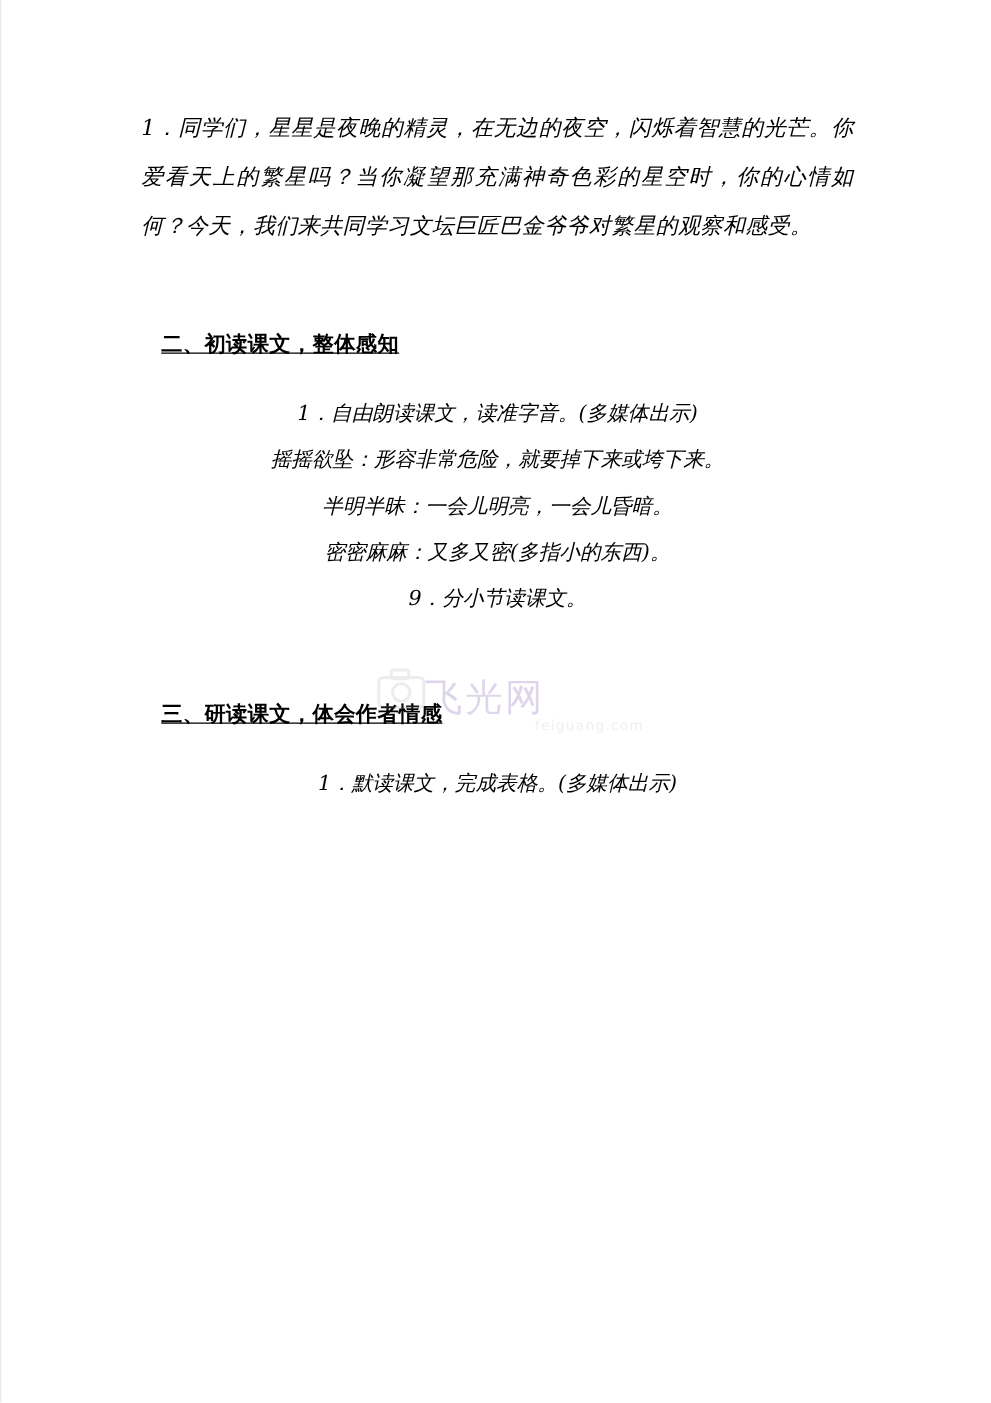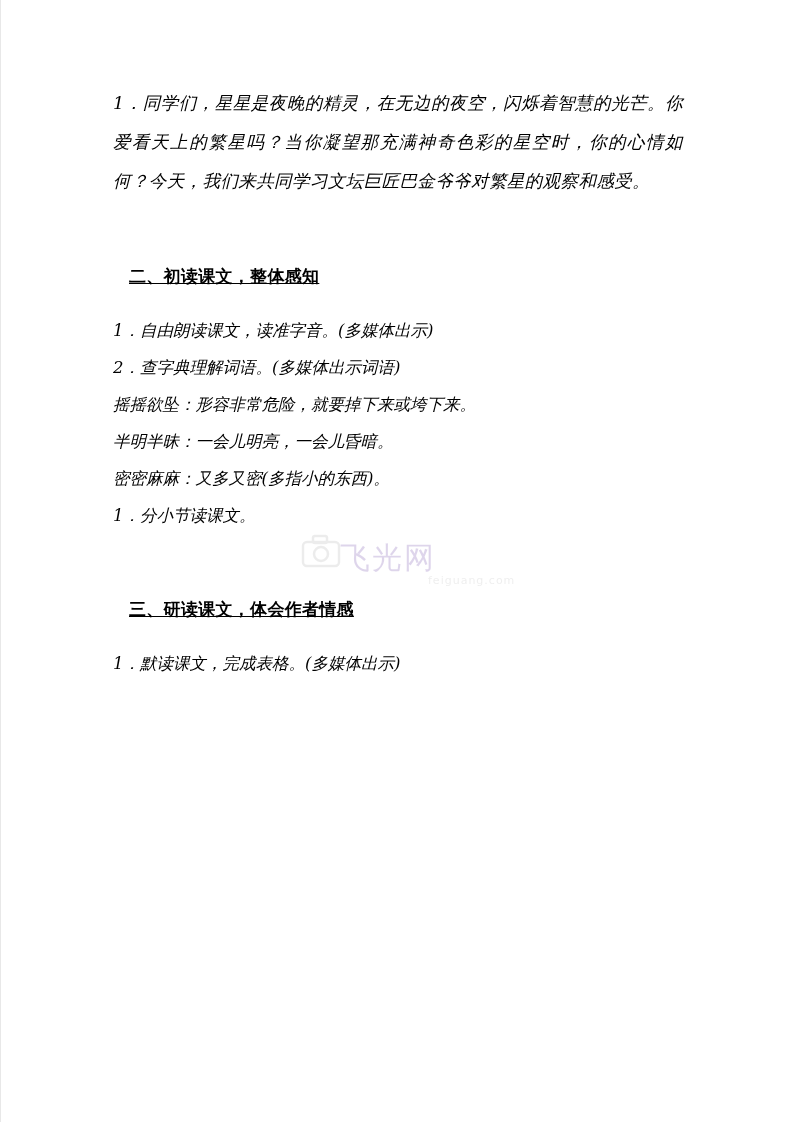--- a/index.html
+++ b/index.html
@@ -51,20 +51,21 @@
     margin: 16px;
     letter-spacing: 0.3px;
     text-decoration: underline;
   }
   .small {
     font-size: 16.5px;
     line-height: 37px;
     font-family: "DejaVu Serif", serif;
     font-style: italic;
     margin: 0;
+    text-align: center;
   }
   .gap-lg { height: 40px; }
 
   
   .watermark {
     position: absolute;
     left: 300px;
     top: 500px;
     width: 240px;
     height: 110px;
@@ -116,25 +117,24 @@
   <div class="content">
 
     <p class="para kai">1．同学们，星星是夜晚的精灵，在无边的夜空，闪烁着智慧的光芒。你爱看天上的繁星吗？当你凝望那充满神奇色彩的星空时，你的心情如何？今天，我们来共同学习文坛巨匠巴金爷爷对繁星的观察和感受。</p>
 
 
     <div class="gap-lg"></div>
 
     <p class="heading">二、初读课文，整体感知</p>
 
     <p class="small">1．自由朗读课文，读准字音。(多媒体出示)</p>
-    <p class="small">2．查字典理解词语。(多媒体出示词语)</p>
     <p class="small">摇摇欲坠：形容非常危险，就要掉下来或垮下来。</p>
     <p class="small">半明半昧：一会儿明亮，一会儿昏暗。</p>
     <p class="small">密密麻麻：又多又密(多指小的东西)。</p>
-    <p class="small">1．分小节读课文。</p>
+    <p class="small">9．分小节读课文。</p>
 
     <div class="gap-lg"></div>
 
     <p class="heading">三、研读课文，体会作者情感</p>
 
     <p class="small">1．默读课文，完成表格。(多媒体出示)</p>
 
   </div>
 
   <div class="watermark">

